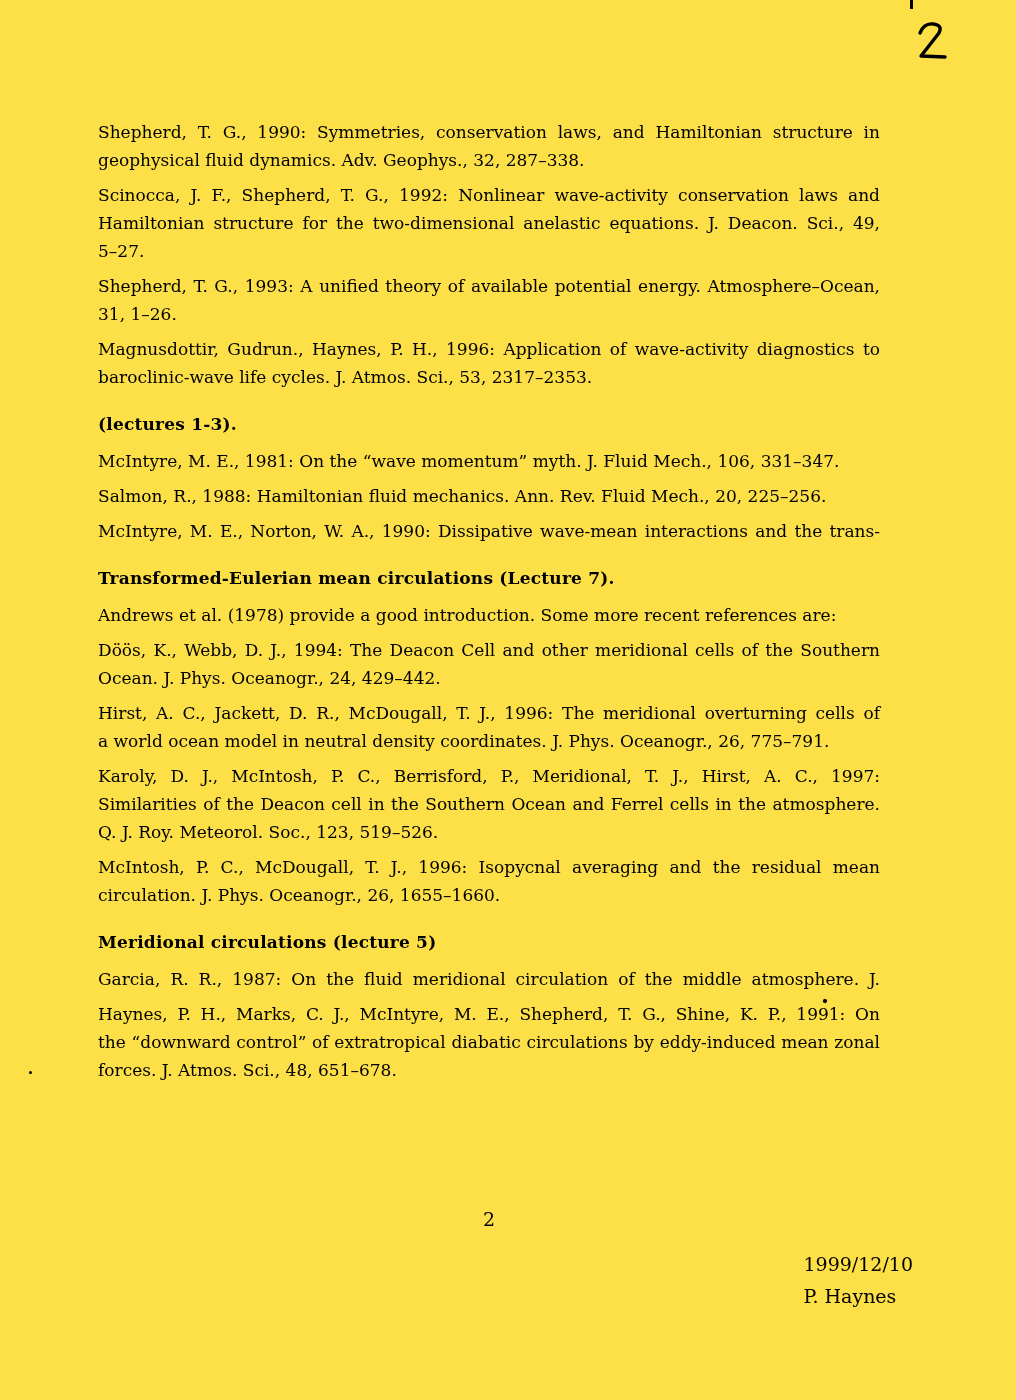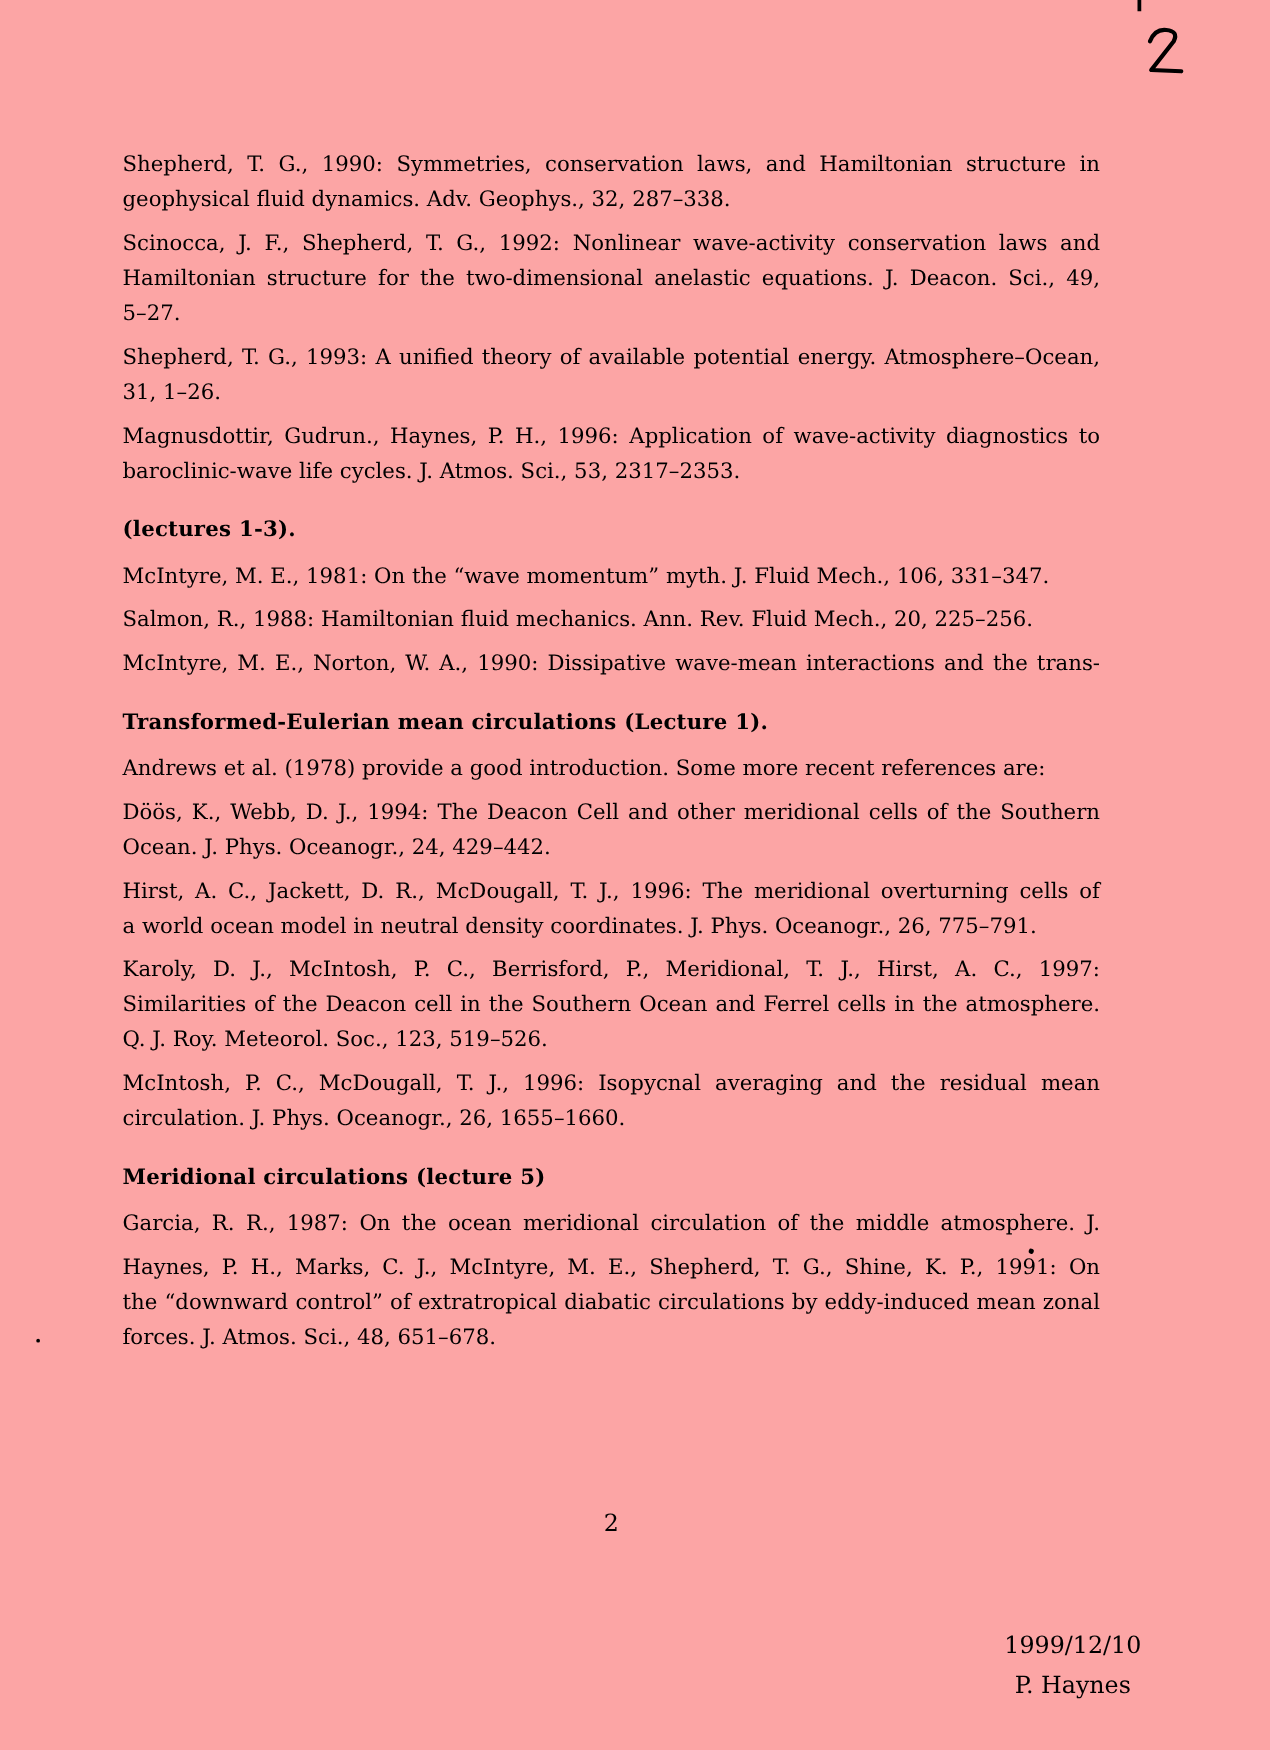--- a/index.html
+++ b/index.html
@@ -4,21 +4,21 @@
 <style>
   html, body {
     margin: 0;
     padding: 0;
     background: #ffffff;
   }
   .sheet {
     position: relative;
     width: 1016px;
     height: 1400px;
-    background: #fca5a5;
+    background: #fde047;
     color: #000000;
     font-family: "DejaVu Serif", "Liberation Serif", serif;
     overflow: hidden;
   }
   .content {
     position: absolute;
     left: 98px;
     top: 118px;
     width: 782px;
     font-size: 17px;
@@ -72,22 +72,22 @@
     position: absolute;
     left: 98px;
     top: 1208px;
     width: 782px;
     text-align: center;
     font-size: 19px;
   }
   .footer {
     position: absolute;
     right: 103px;
-    top: 1300px;
-    text-align: center;
+    top: 1248px;
+    text-align: left;
     font-size: 19px;
     line-height: 32px;
   }
 </style>
 </head>
 <body>
 
 <div class="sheet">
 
   <div class="scan-tick"></div>
@@ -122,21 +122,21 @@
       <div class="block ref">
         <div class="line">McIntyre, M. E., 1981: On the “wave momentum” myth. J. Fluid Mech., 106, 331–347.</div>
       </div>
       <div class="block ref">
         <div class="line">Salmon, R., 1988: Hamiltonian fluid mechanics. Ann. Rev. Fluid Mech., 20, 225–256.</div>
       </div>
       <div class="block ref">
         <div class="line just">McIntyre, M. E., Norton, W. A., 1990: Dissipative wave-mean interactions and the trans-</div>
       </div>
       <div class="block heading">
-        <div class="line">Transformed-Eulerian mean circulations (Lecture 1).</div>
+        <div class="line">Transformed-Eulerian mean circulations (Lecture 7).</div>
       </div>
       <div class="block ref">
         <div class="line">Andrews et al. (1978) provide a good introduction. Some more recent references are:</div>
       </div>
       <div class="block ref">
         <div class="line just">Döös, K., Webb, D. J., 1994: The Deacon Cell and other meridional cells of the Southern</div>
         <div class="line">Ocean. J. Phys. Oceanogr., 24, 429–442.</div>
       </div>
       <div class="block ref">
         <div class="line just">Hirst, A. C., Jackett, D. R., McDougall, T. J., 1996: The meridional overturning cells of</div>
@@ -148,21 +148,21 @@
         <div class="line">Q. J. Roy. Meteorol. Soc., 123, 519–526.</div>
       </div>
       <div class="block ref">
         <div class="line just">McIntosh, P. C., McDougall, T. J., 1996: Isopycnal averaging and the residual mean</div>
         <div class="line">circulation. J. Phys. Oceanogr., 26, 1655–1660.</div>
       </div>
       <div class="block heading">
         <div class="line">Meridional circulations (lecture 5)</div>
       </div>
       <div class="block ref">
-        <div class="line just">Garcia, R. R., 1987: On the ocean meridional circulation of the middle atmosphere. J.</div>
+        <div class="line just">Garcia, R. R., 1987: On the fluid meridional circulation of the middle atmosphere. J.</div>
       </div>
       <div class="block ref">
         <div class="line just">Haynes, P. H., Marks, C. J., McIntyre, M. E., Shepherd, T. G., Shine, K. P., 1991: On</div>
         <div class="line just">the “downward control” of extratropical diabatic circulations by eddy-induced mean zonal</div>
         <div class="line">forces. J. Atmos. Sci., 48, 651–678.</div>
       </div>
     </div>
 
   <div class="speck-a"></div>
   <div class="speck-b"></div>

